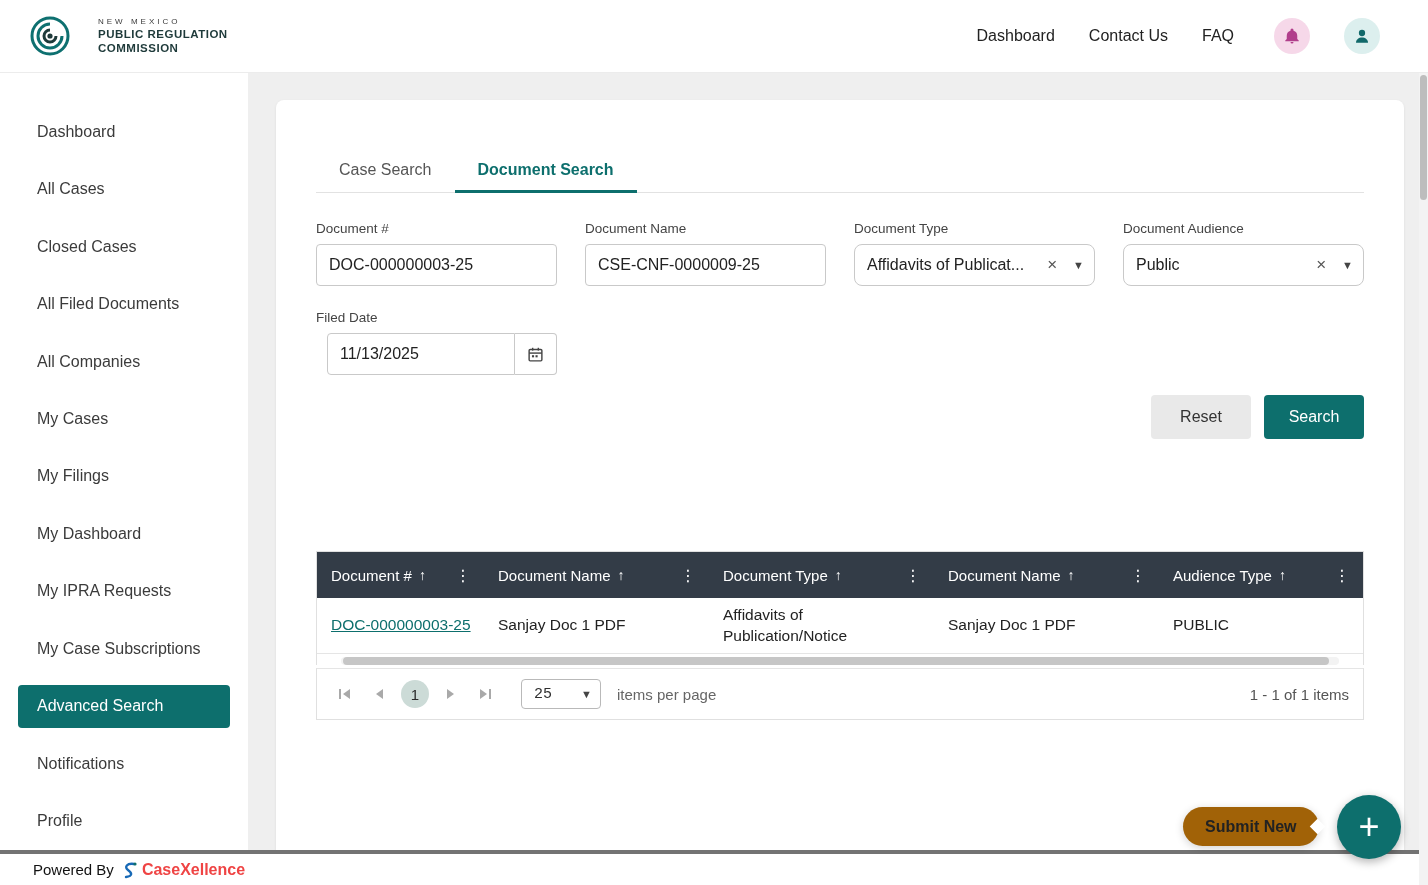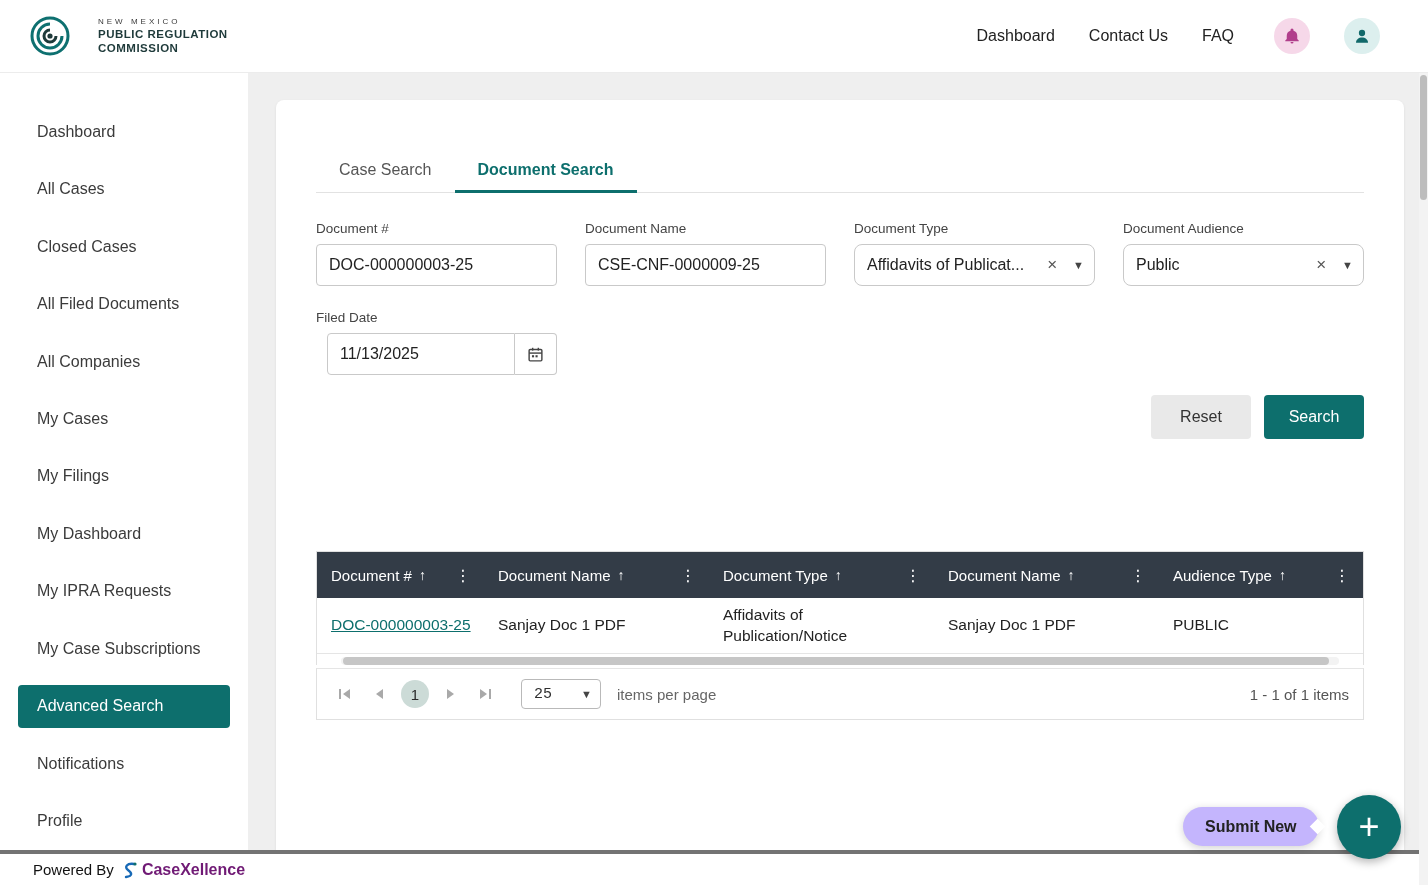--- a/index.html
+++ b/index.html
@@ -36,21 +36,21 @@
     padding-top:30px;display:flex;flex-direction:column;}
   .side-item{height:58px;display:flex;align-items:center;padding-left:37px;font-size:16px;
     color:#3b3b3b;cursor:pointer;}
   .side-item.active{height:44px;margin:7px 18px;padding-left:19px;background:var(--accent);
     color:#fff;border-radius:4px;}
 
   
   .footer{position:absolute;left:0;bottom:0;width:1428px;height:35px;background:#fff;
     border-top:4px solid #737373;display:flex;align-items:center;padding-left:33px;gap:8px;z-index:6;}
   .footer .pb{font-size:15px;color:#111;}
-  .cx-brand{display:flex;align-items:center;gap:4px;font-size:16px;font-weight:bold;color:#701a75;}
+  .cx-brand{display:flex;align-items:center;gap:4px;font-size:16px;font-weight:bold;color:#ef4444;}
 
   
   .content{position:absolute;left:248px;top:73px;right:0;bottom:35px;background:var(--page-bg);}
   .card{position:absolute;left:28px;top:27px;width:1128px;height:854px;background:#fff;
     border-radius:8px;box-shadow:0 1px 3px rgba(0,0,0,.08);padding:0 40px;}
 
   
   .tabs{display:flex;border-bottom:1px solid var(--line);margin-top:48px;}
   .tab{padding:13px 23px;font-size:16px;color:#555;cursor:pointer;position:relative;}
   .tab.active{color:var(--accent);font-weight:bold;}
@@ -108,21 +108,21 @@
 
   
   .card-hscroll{position:absolute;left:42px;right:42px;bottom:40px;height:10px;display:flex;align-items:center;gap:4px;}
   .hs-arrow{width:0;height:0;cursor:pointer;}
   .hs-arrow.left{border-top:5px solid transparent;border-bottom:5px solid transparent;border-right:7px solid #777;}
   .hs-arrow.right{border-top:5px solid transparent;border-bottom:5px solid transparent;border-left:7px solid #777;}
   .hs-track{flex:1;height:8px;background:#f1f1f1;border-radius:4px;position:relative;}
   .hs-track .thumb{position:absolute;left:4px;right:14px;top:0;height:8px;background:#c4c4c4;border-radius:4px;cursor:pointer;}
 
   
-  .fab-label{position:absolute;left:1183px;top:807px;height:39px;padding:0 22px;background:#c4b5fd;
+  .fab-label{position:absolute;left:1183px;top:807px;height:39px;padding:0 22px;background:#a16207;
     border-radius:20px;display:flex;align-items:center;font-weight:bold;font-size:16px;color:#222;
     box-shadow:0 2px 8px rgba(0,0,0,.18);z-index:8;}
   .fab-label::after{content:"";position:absolute;right:-4px;top:14px;width:11px;height:11px;background:#fff;
     transform:rotate(45deg);}
   .fab{position:absolute;left:1337px;top:795px;width:64px;height:64px;border-radius:50%;background:var(--accent);
     color:#fff;border:none;font-size:36px;line-height:1;display:flex;align-items:center;justify-content:center;
     cursor:pointer;box-shadow:0 3px 10px rgba(0,0,0,.3);z-index:9;}
 
   
   .vscroll{position:absolute;top:73px;right:0;width:9px;bottom:0;background:#f3f3f3;z-index:10;}

